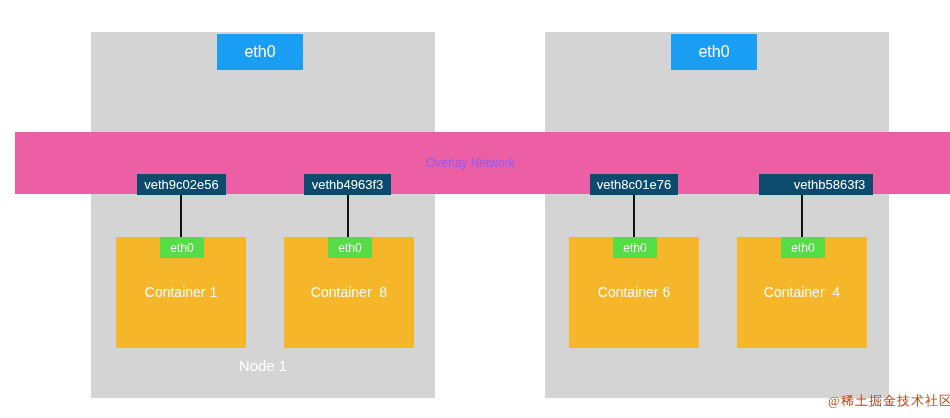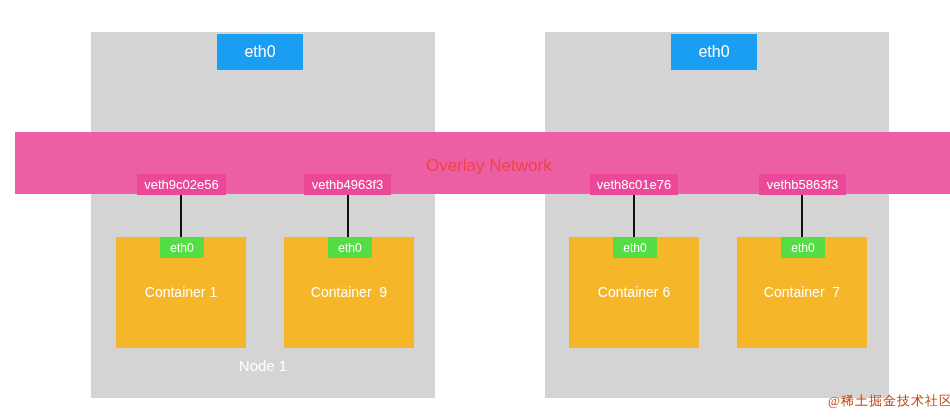--- a/index.html
+++ b/index.html
@@ -42,27 +42,27 @@
     position: absolute;
     left: 0;
     top: 132px;
     width: 944px;
     height: 62px;
     background: #ef5da8;
     background: #ec5fa5;
   }
   .overlay-label {
     position: absolute;
-    color: #ef4444;
-    font-size: 17px;
+    color: #8b5cf6;
+    font-size: 12px;
     white-space: nowrap;
   }
   .veth-chip {
     position: absolute;
-    background: #ec4899;
+    background: #0c4a6e;
     color: #ffffff;
     font-size: 13px;
     height: 21px;
     display: flex;
     align-items: center;
     justify-content: center;
     white-space: nowrap;
     z-index: 5;
   }
   .link-line {
@@ -127,21 +127,21 @@
     <div class="container-eth" style="left:44px; width:44px;">
       <span>eth0</span>
     </div>
     <div class="container-name">Container 1</div>
   </div>
 
   <div class="container-box" style="left:269px; top:237px; width:130px; height:111px;">
     <div class="container-eth" style="left:44px; width:44px;">
       <span>eth0</span>
     </div>
-    <div class="container-name">Container  9</div>
+    <div class="container-name">Container  8</div>
   </div>
 
   <div class="node-label" style="left:76px; top:357px; width:344px;">Node 1</div>
 
   <div class="node-panel" style="left:530px; top:32px; width:344px; height:366px;"></div>
 
   <div class="host-eth" style="left:656px; top:34px; width:86px; height:36px;">
     <span>eth0</span>
   </div>
 
@@ -152,35 +152,35 @@
     <div class="container-eth" style="left:44px; width:44px;">
       <span>eth0</span>
     </div>
     <div class="container-name">Container 6</div>
   </div>
 
   <div class="container-box" style="left:722px; top:237px; width:130px; height:111px;">
     <div class="container-eth" style="left:44px; width:44px;">
       <span>eth0</span>
     </div>
-    <div class="container-name">Container  7</div>
+    <div class="container-name">Container  4</div>
   </div>
 
 
   <div class="overlay-bar"></div>
   <div class="overlay-label" style="left:411px; top:156px;">Overlay Network</div>
 
   <div class="veth-chip" style="left:122px; top:174px; width:89px;">
     <span>veth9c02e56</span>
   </div>
   <div class="veth-chip" style="left:289px; top:174px; width:87px;">
     <span>vethb4963f3</span>
   </div>
   <div class="veth-chip" style="left:575px; top:174px; width:88px;">
     <span>veth8c01e76</span>
   </div>
-  <div class="veth-chip" style="left:744px; top:174px; width:87px;">
+  <div class="veth-chip" style="left:744px; top:174px; width:87px;padding-left:27px;">
     <span>vethb5863f3</span>
   </div>
 
   <div class="watermark">@稀土掘金技术社区</div>
 
 </div>
 
 </body></html>

